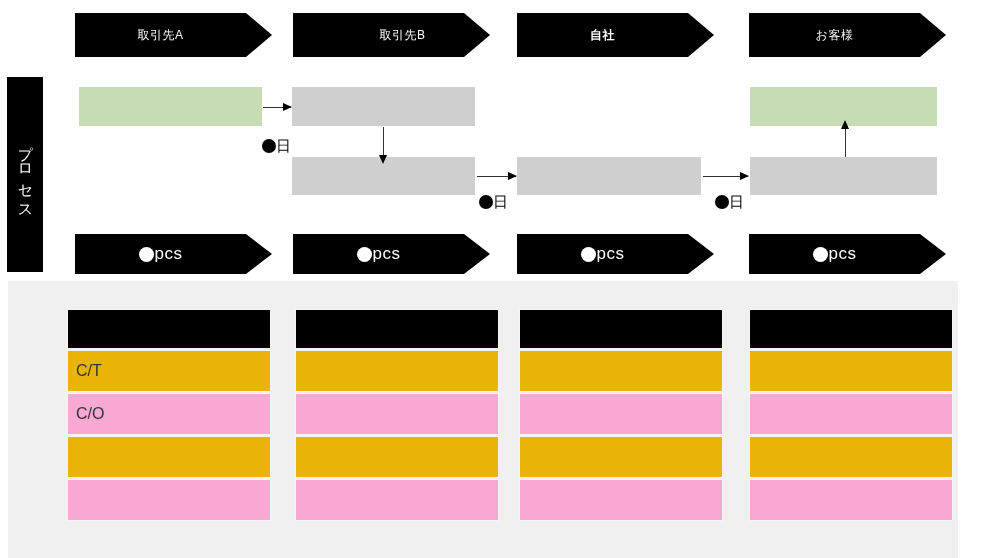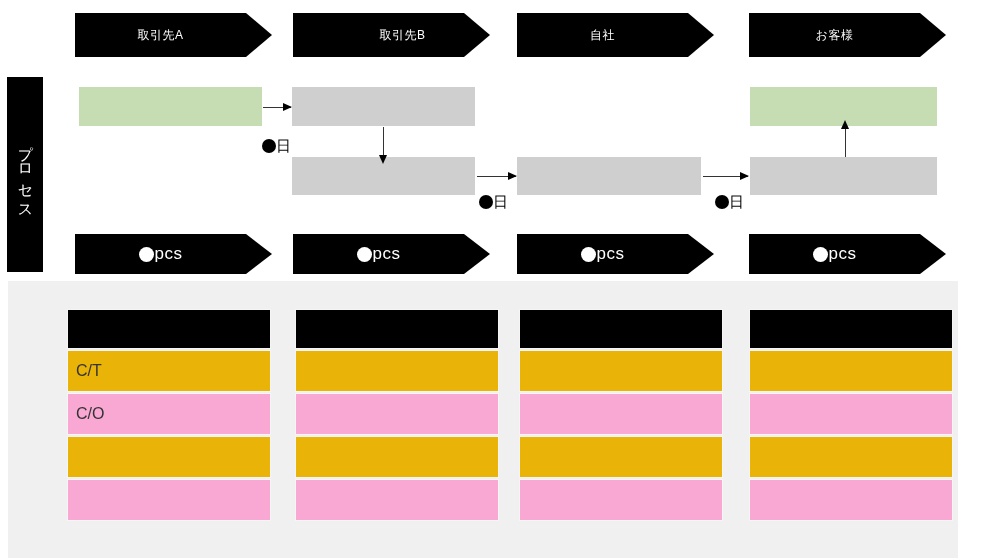--- a/index.html
+++ b/index.html
@@ -172,21 +172,21 @@
 <body>
 
 <div id="canvas">
 
   <div class="chevron" style="left:75px;  top:13px; width:197px;">
     <span>取引先A</span>
   </div>
   <div class="chevron" style="left:293px; top:13px; width:197px;padding-left:48px;">
     <span>取引先B</span>
   </div>
-  <div class="chevron" style="left:517px; top:13px; width:197px;">
+  <div class="chevron" style="left:517px; top:13px; width:197px;font-weight:bold;">
     <span>自社</span>
   </div>
   <div class="chevron" style="left:749px; top:13px; width:197px;">
     <span>お客様</span>
   </div>
 
   <div id="process-label">
     <span>プロセス</span>
   </div>
 

